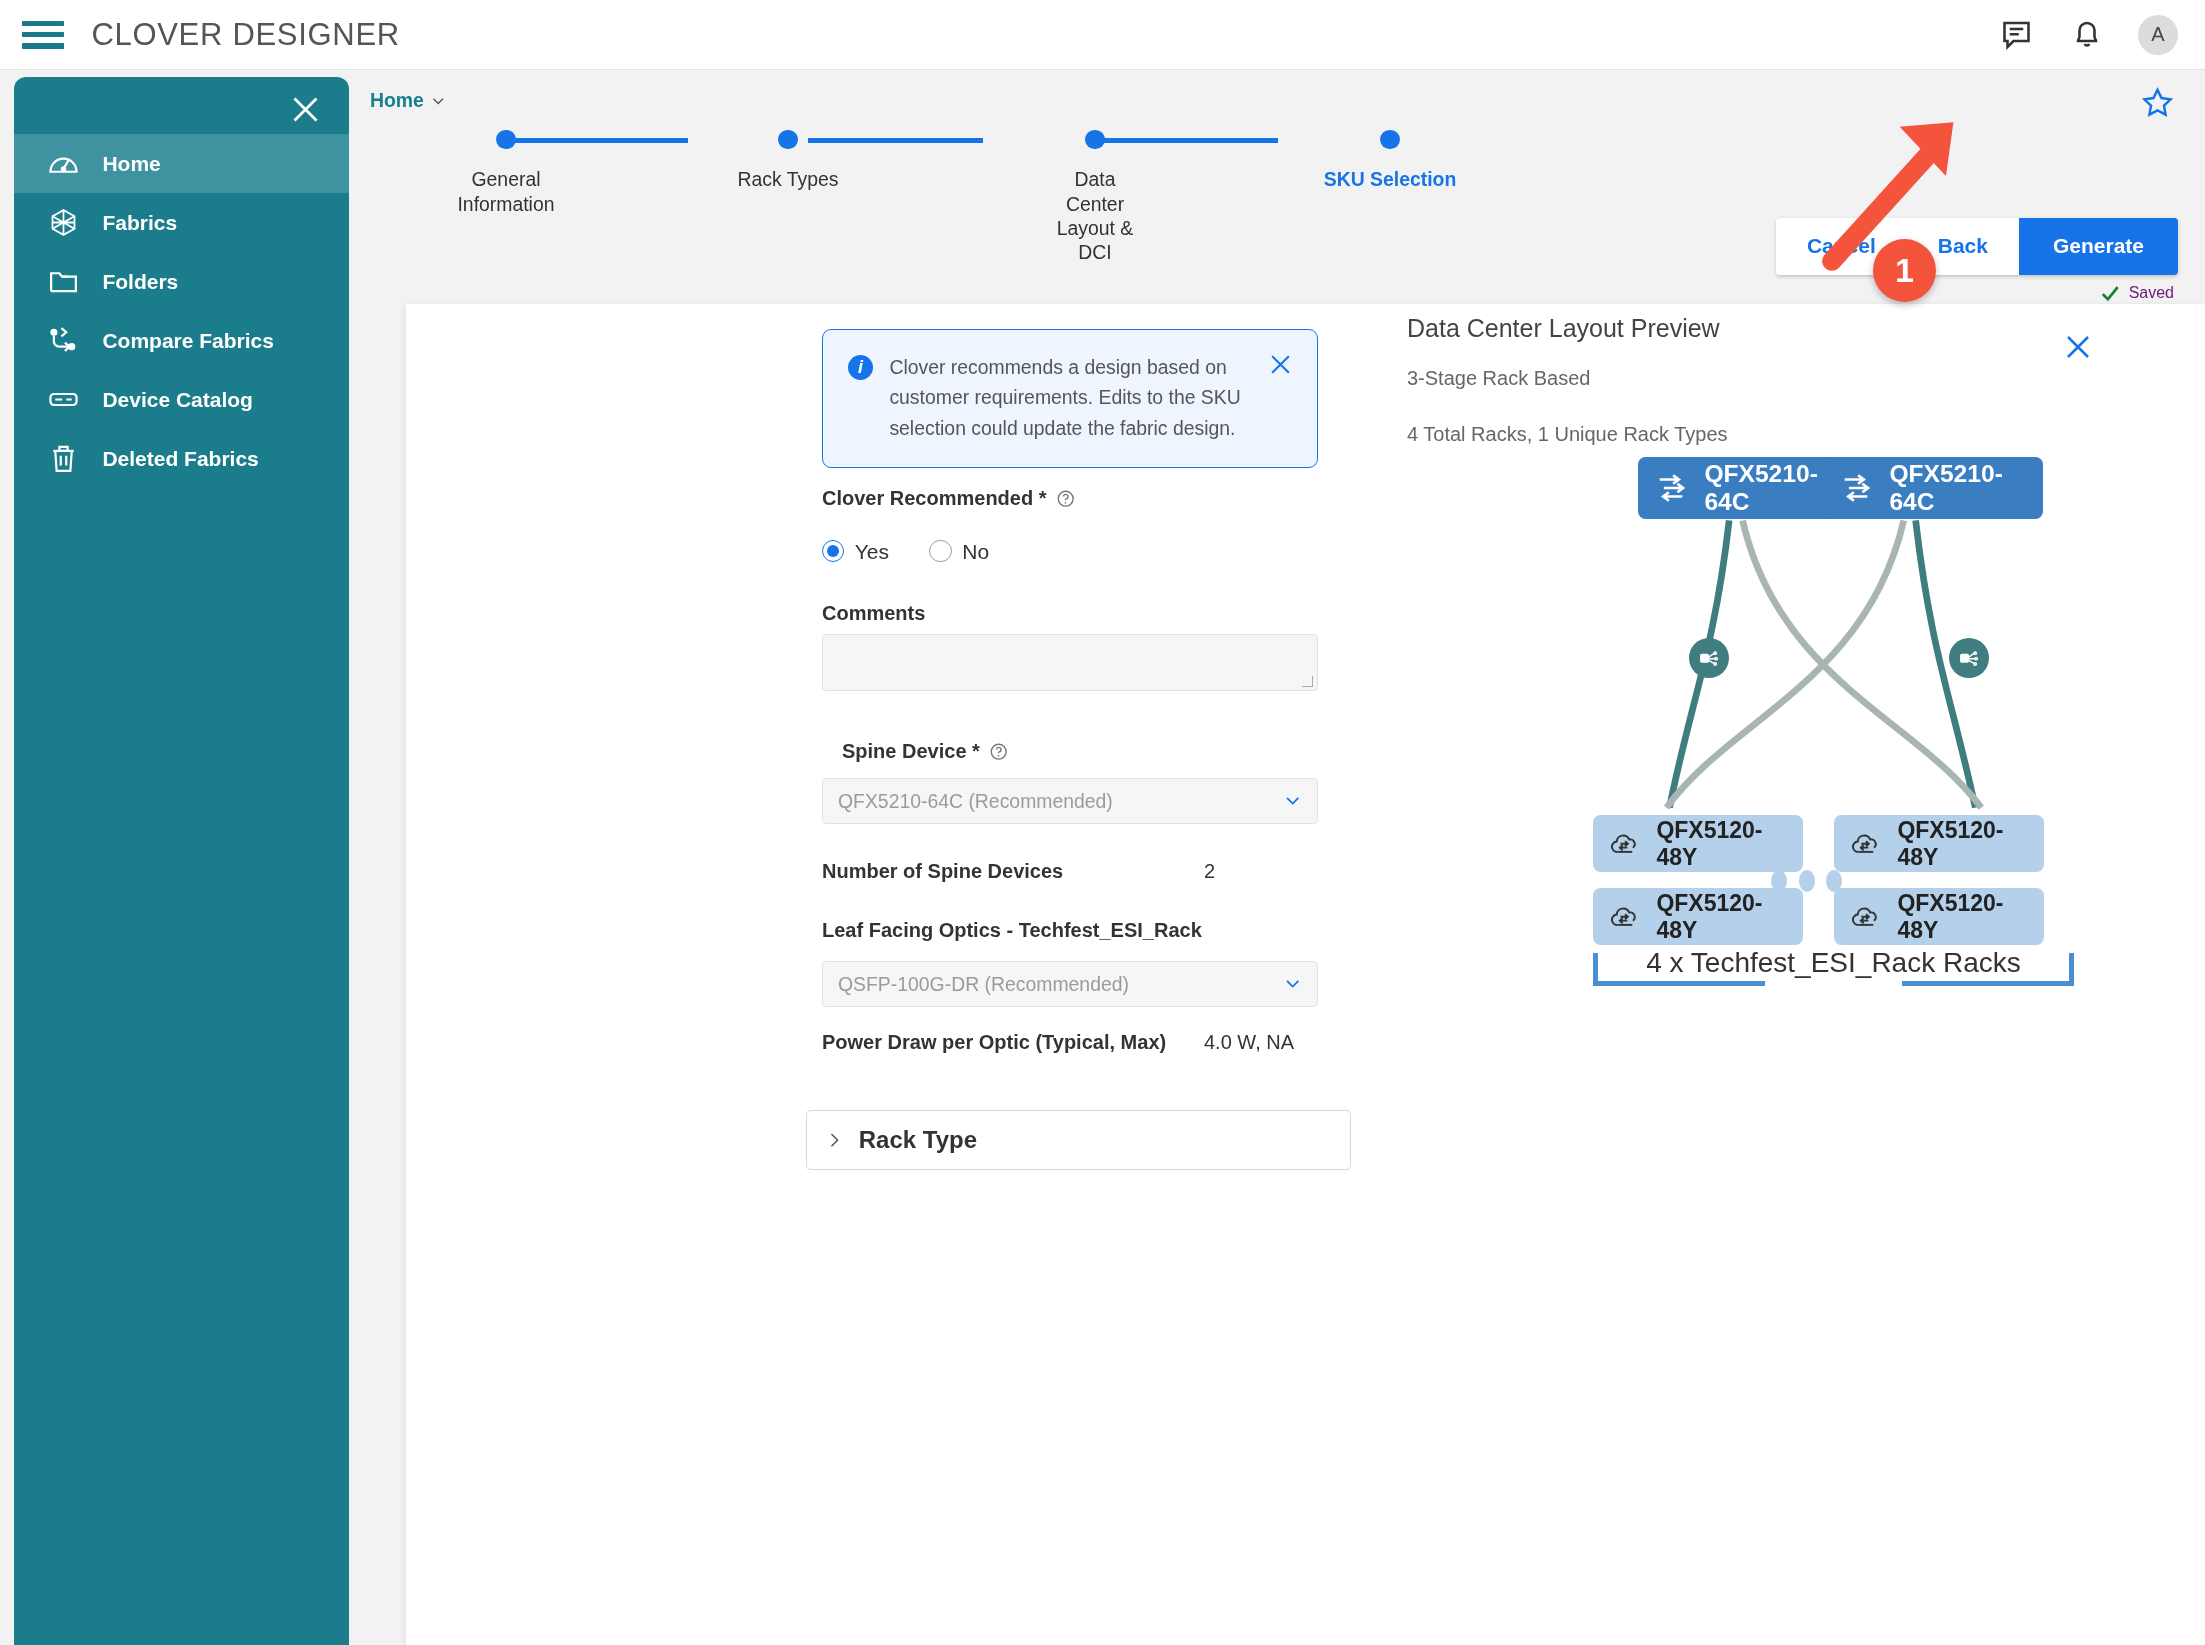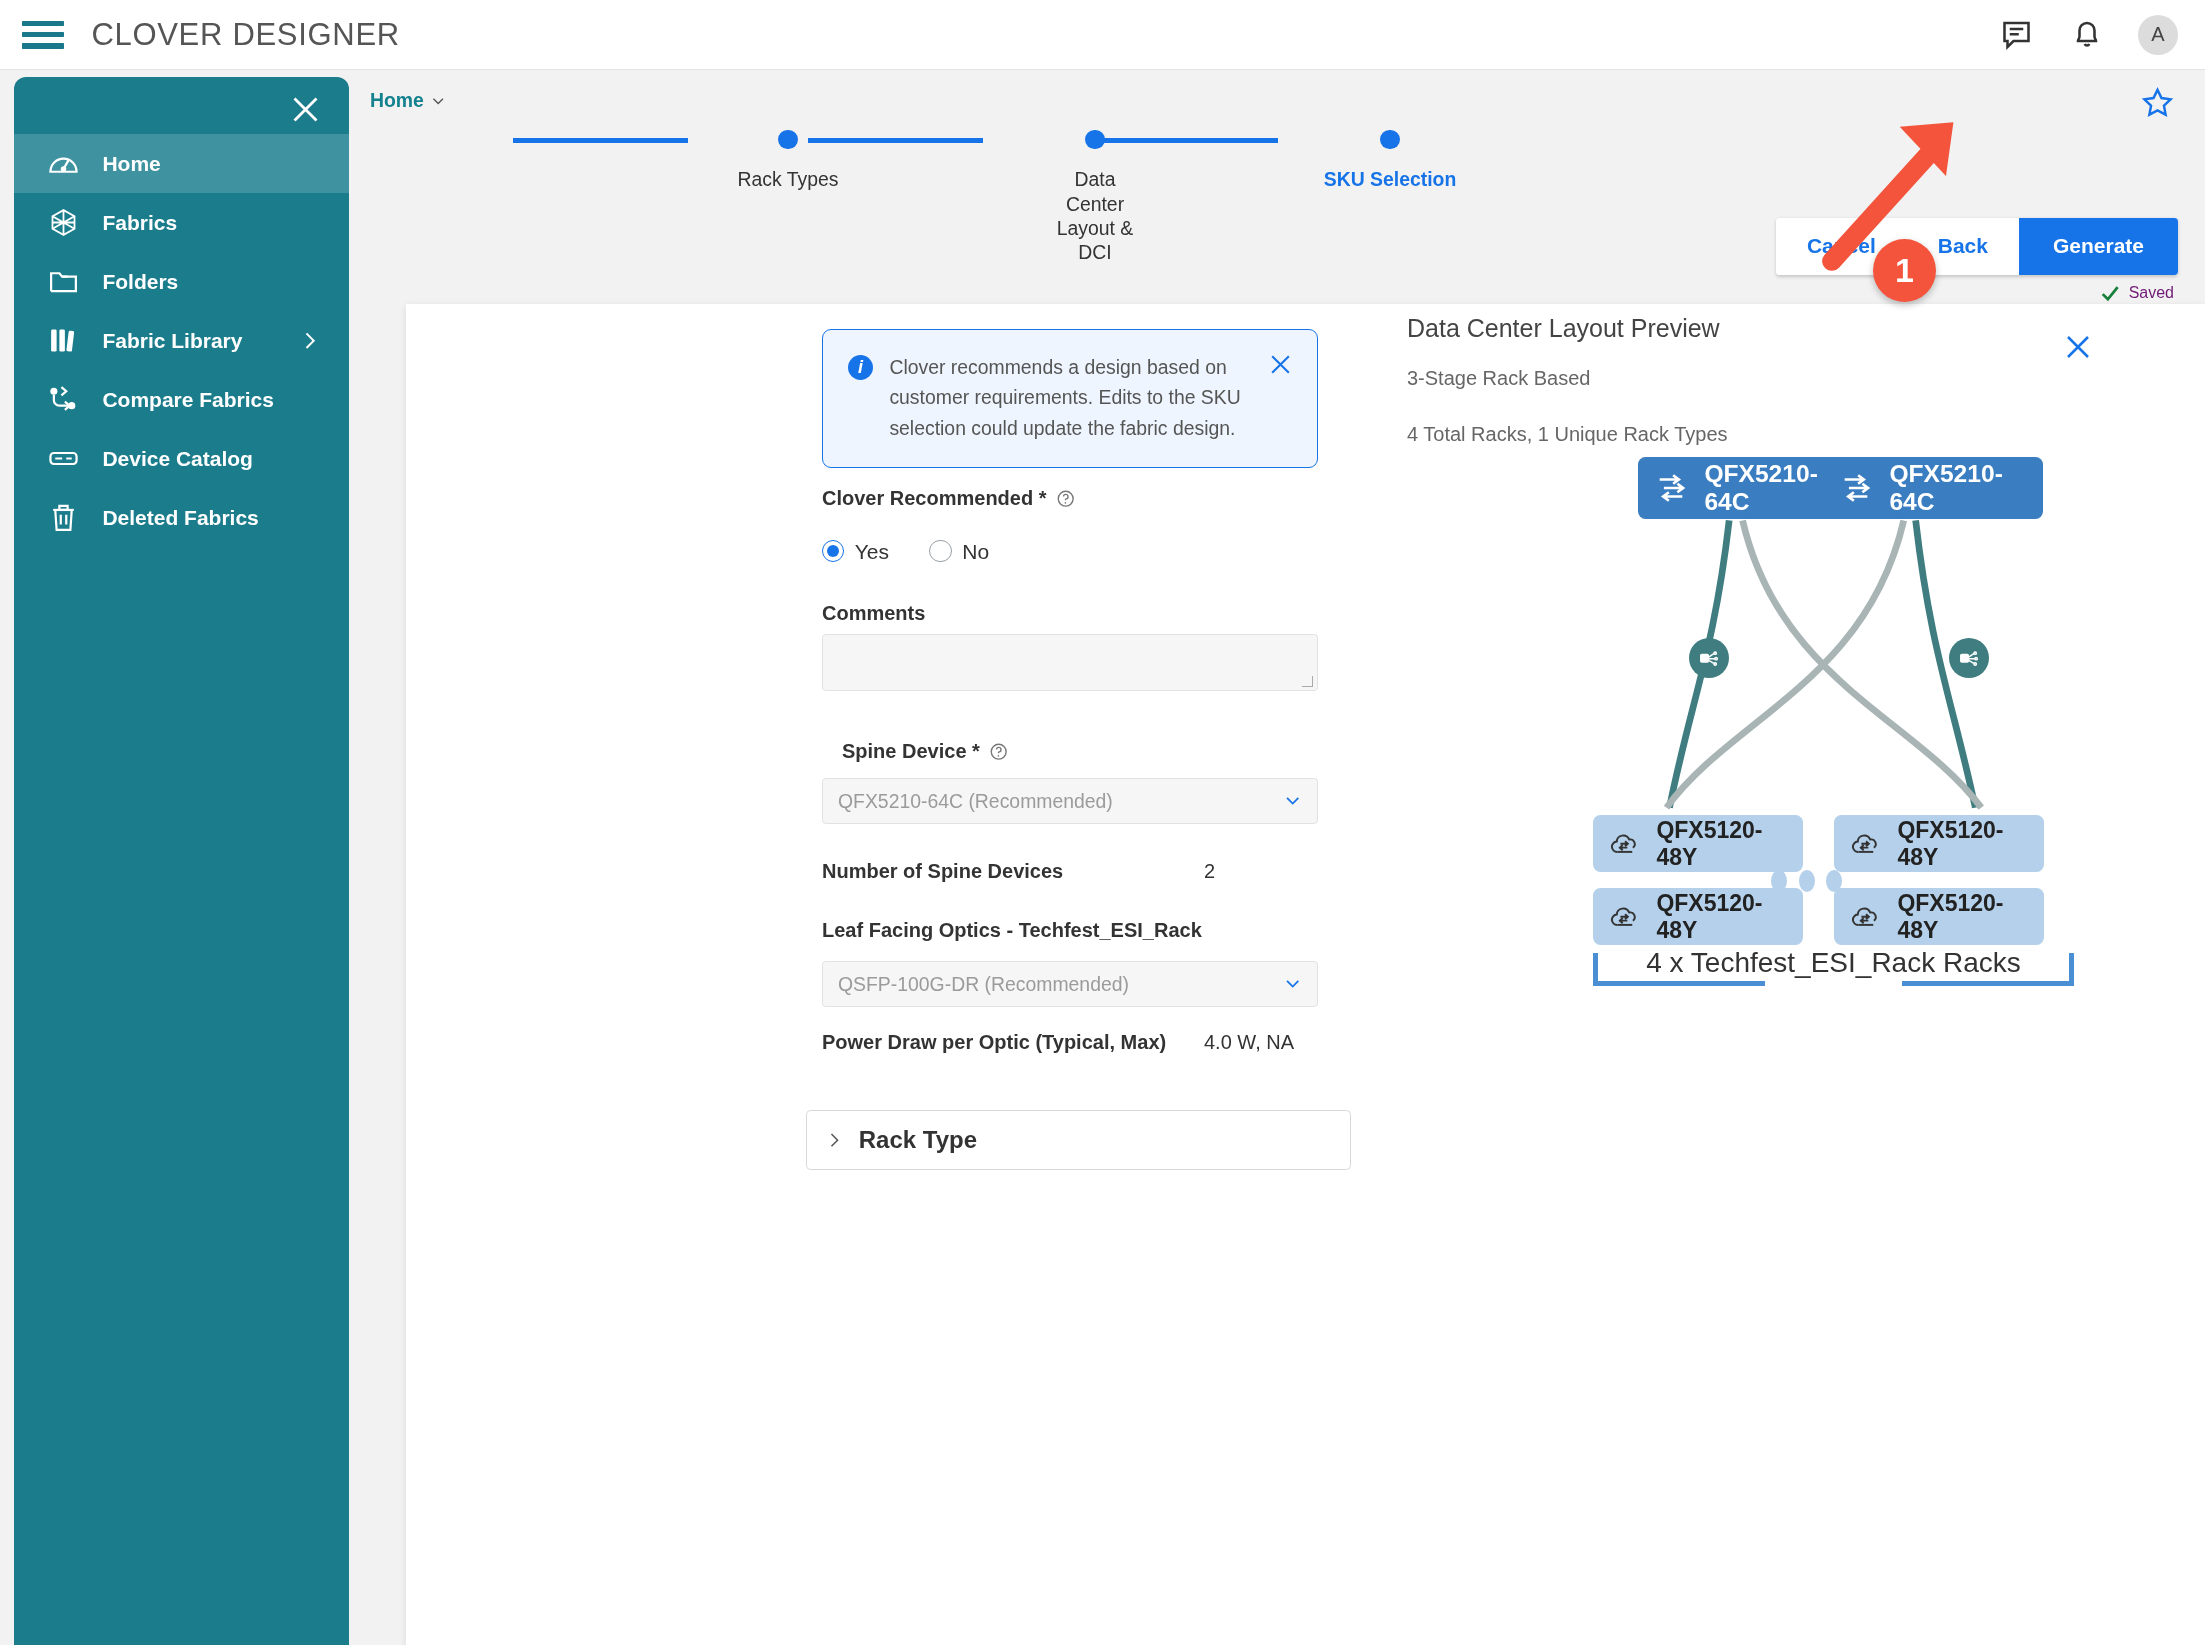--- a/index.html
+++ b/index.html
@@ -247,31 +247,20 @@
   </div>
 
   <div class="nav-item">
     <svg class="nav-ico" viewBox="0 0 24 24" fill="none" stroke="currentColor" stroke-width="1.6">
       <path d="M3 19V6h6l2 2.5h4"></path>
         <path d="M3 19h18V8.5H11"></path>
     </svg>
     <span>Folders</span>
   </div>
 
-  <div class="nav-item">
-    <svg class="nav-ico" viewBox="0 0 24 24" fill="currentColor">
-      <rect x="3" y="4" width="4" height="16" rx="1"></rect>
-        <rect x="9" y="4" width="4" height="16" rx="1"></rect>
-      <rect x="15" y="5" width="4" height="15" rx="1" transform="rotate(7 17 12)"></rect>
-    </svg>
-    <span>Fabric Library</span>
-    <svg class="nav-chevron" viewBox="0 0 24 24" fill="none" stroke="#fff" stroke-width="2.4">
-      <path d="M8 3 L17 12 L8 21"></path>
-    </svg>
-  </div>
 
   <div class="nav-item">
     <svg class="nav-ico" viewBox="0 0 24 24" fill="none" stroke="currentColor" stroke-width="1.6">
       <circle cx="5" cy="6" r="1.8" fill="currentColor"></circle>
       <path d="M5 8.5 v4 a4 4 0 0 0 4 4 h7"></path>
         <path d="M13 13.5 l3.5 3 -3.5 3"></path>
       <path d="M19 16 m0 0"></path>
         <circle cx="18" cy="16.5" r="1.8" fill="currentColor"></circle>
       <path d="M10.5 3 L14 6 L10.5 9"></path>
     </svg>
@@ -309,20 +298,24 @@
 
   <svg id="fav-star" viewBox="0 0 24 24" fill="none" stroke="#1774e8" stroke-width="1.8">
     <path d="M12 2.8 l2.9 6.0 6.6 .9 -4.8 4.6 1.2 6.5 -5.9 -3.1 -5.9 3.1 1.2 -6.5 -4.8 -4.6 6.6 -.9 z"></path>
   </svg>
 
   <div id="stepper">
     <div class="step-bar" style="left:119px; width:175px;"></div>
     <div class="step-bar" style="left:414px; width:175px;"></div>
     <div class="step-bar" style="left:709px; width:175px;"></div>
 
+    <div class="step" style="left:0px;">
+      <div class="dot"></div>
+      <div class="slabel">General<br>Information</div>
+    </div>
     <div class="step" style="left:282px;">
       <div class="dot"></div>
       <div class="slabel">Rack Types</div>
     </div>
     <div class="step" style="left:589px;">
       <div class="dot"></div>
       <div class="slabel">Data<br>Center<br>Layout &amp;<br>DCI</div>
     </div>
     <div class="step current" style="left:884px;">
       <div class="dot"></div>

